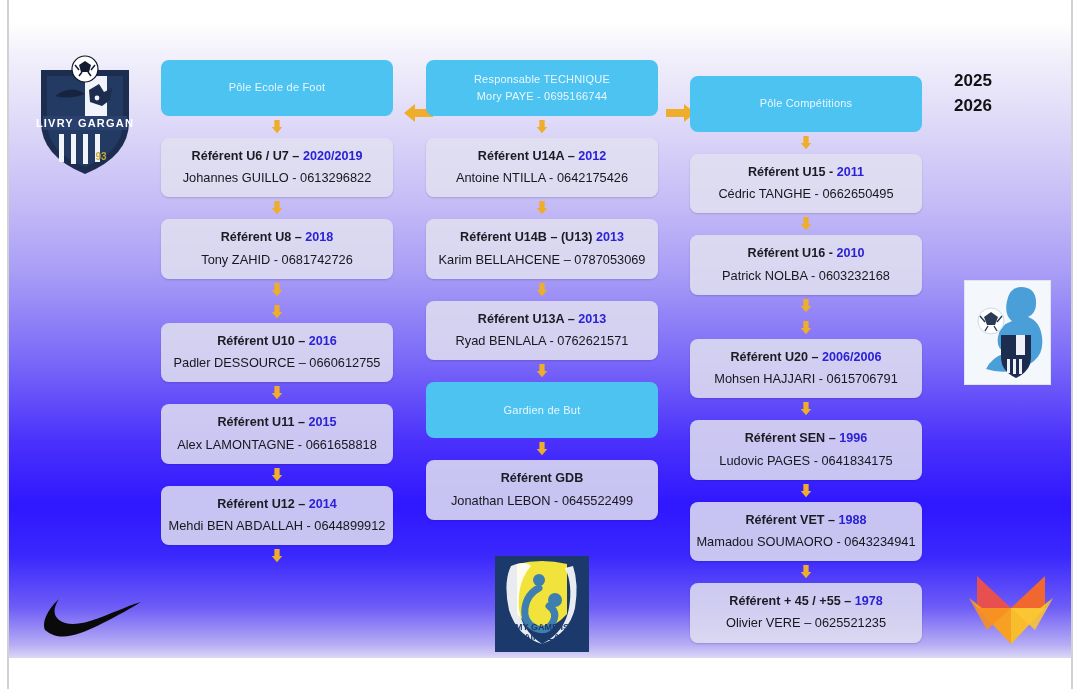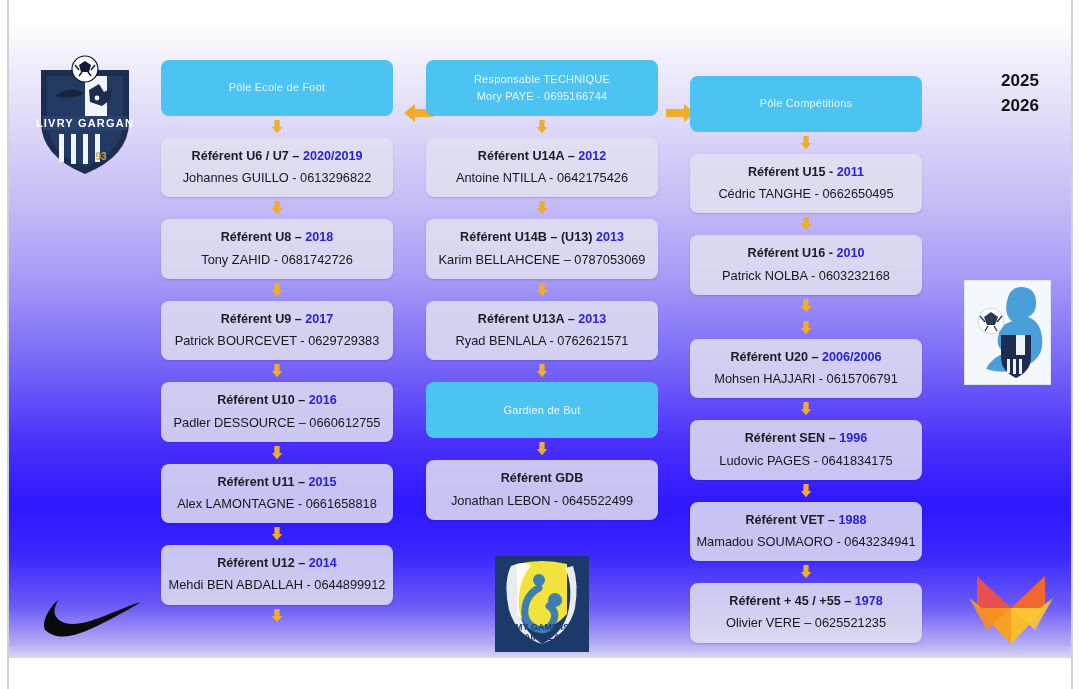--- a/index.html
+++ b/index.html
@@ -57,21 +57,21 @@
   }
   .down svg { position:absolute; left:50%; top:3px; transform:translateX(-50%); }
 
   
   .side-arrow { position:absolute; top:80px; width:34px; height:22px; }
   #arrow-left-of-mid { left:392px; }
   #arrow-right-of-mid { left:655px; }
 
   
   #season {
-    position:absolute; left:971px; top:47px; width:80px; text-align:center;
+    position:absolute; left:924px; top:47px; width:80px; text-align:center;
     font-size:17px; font-weight:bold; color:#121212; line-height:1.45;
   }
 
   
   #club-crest { position:absolute; left:20px; top:30px; width:112px; height:126px; }
   #player-img { position:absolute; left:955px; top:258px; width:87px; height:105px;
                 background:#f3f6fb; border:1px solid #dfe6ef; overflow:hidden; }
   #nike { position:absolute; left:28px; top:568px; width:108px; height:52px; }
   #fairplay { position:absolute; left:486px; top:534px; width:94px; height:120px; }
   #fox { position:absolute; left:958px; top:546px; width:88px; height:80px; }
@@ -146,24 +146,20 @@
         </div>
         <div class="card">
           <div class="l1">Référent U8 – <span class="yr">2018</span></div>
           <div class="l2">Tony ZAHID - 0681742726</div>
         </div>
         <div class="down">
           <svg viewBox="0 0 16 16" width="14" height="16">
             <path d="M5 0 L11 0 L11 8 L14 8 L8 15 L2 8 L5 8 Z" fill="#eead2a"></path>
           </svg>
         </div>
-        <div class="card">
-          <div class="l1">Référent U9 – <span class="yr">2017</span></div>
-          <div class="l2">Patrick BOURCEVET - 0629729383</div>
-        </div>
         <div class="down">
           <svg viewBox="0 0 16 16" width="14" height="16">
             <path d="M5 0 L11 0 L11 8 L14 8 L8 15 L2 8 L5 8 Z" fill="#eead2a"></path>
           </svg>
         </div>
         <div class="card">
           <div class="l1">Référent U10 – <span class="yr">2016</span></div>
           <div class="l2">Padler DESSOURCE – 0660612755</div>
         </div>
         <div class="down">

